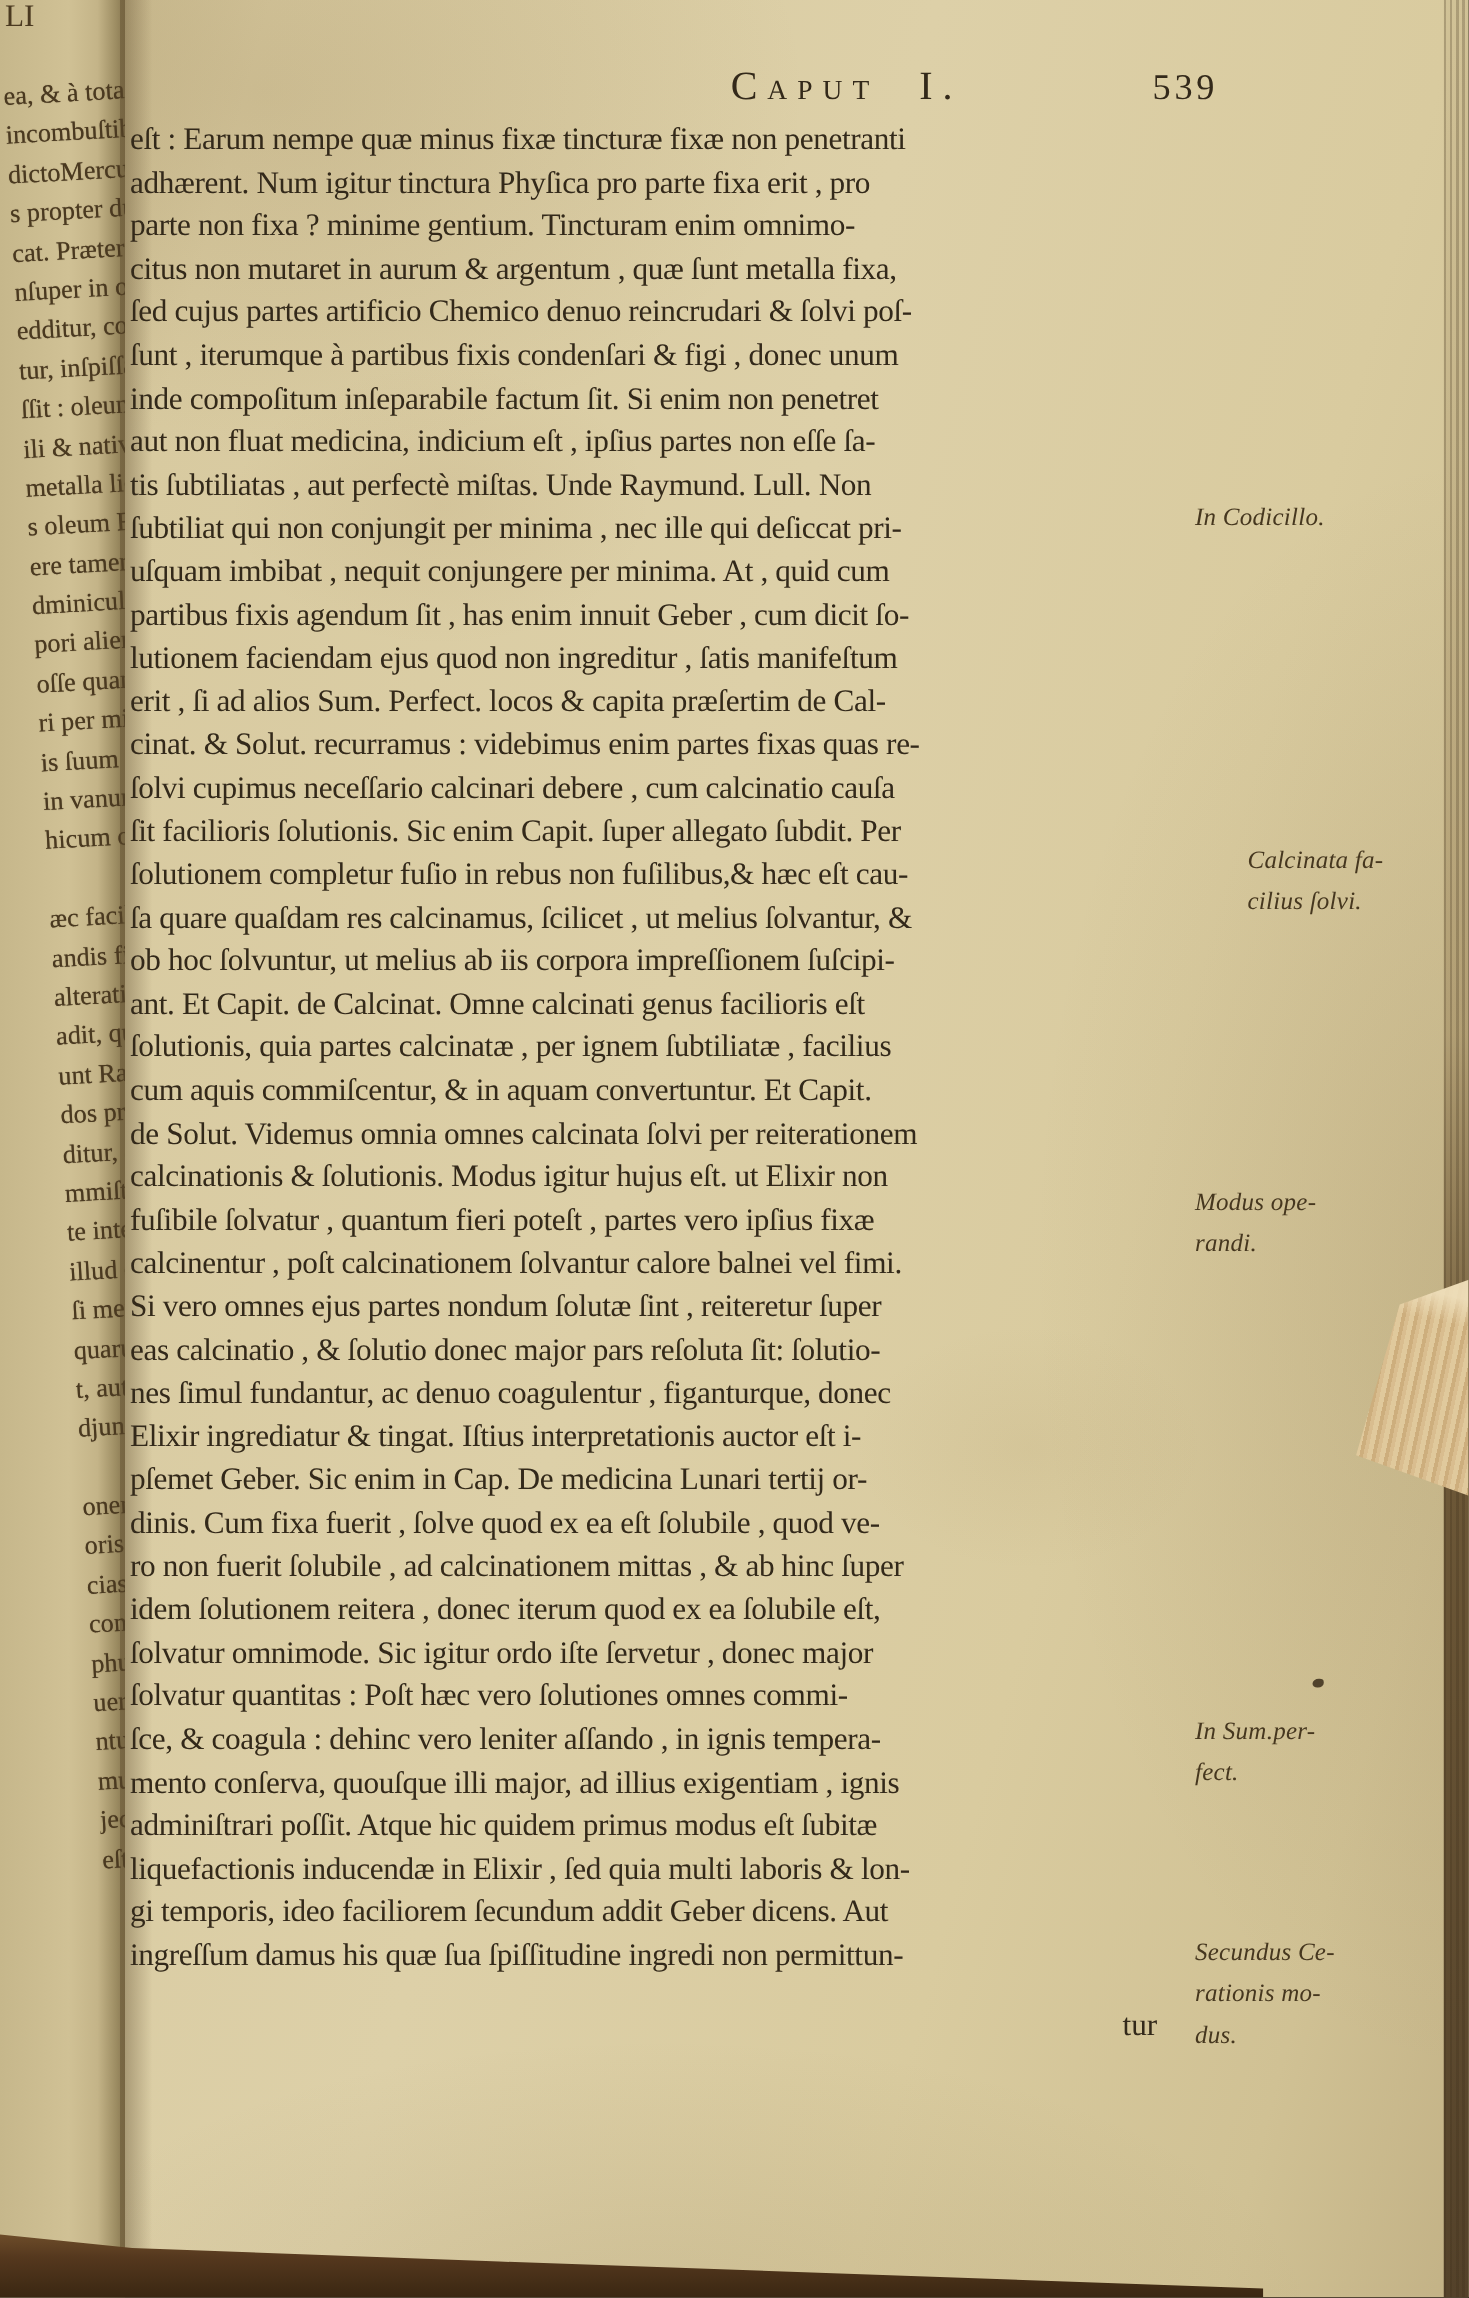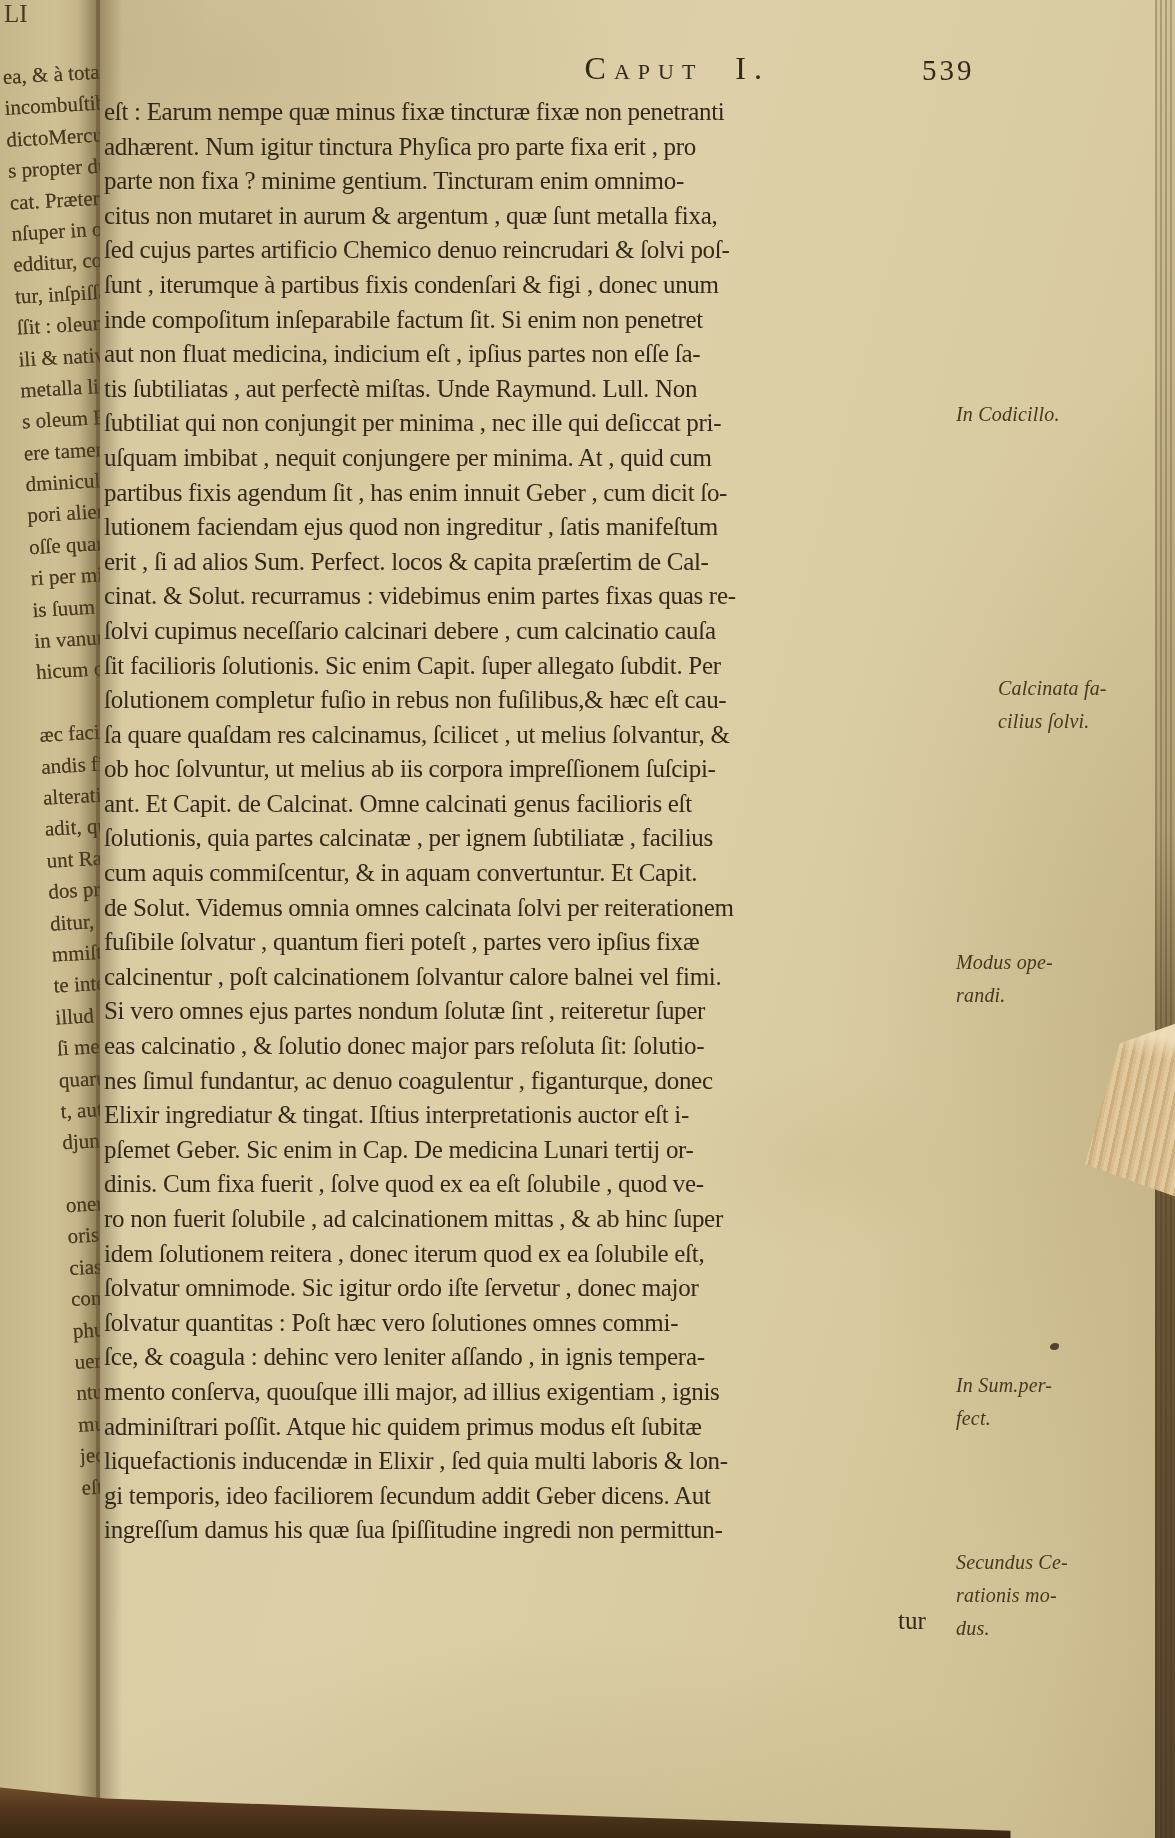--- a/index.html
+++ b/index.html
@@ -180,20 +180,21 @@
         <div class="text-line">cinat. &amp; Solut. recurramus : videbimus enim partes fixas quas re-</div>
         <div class="text-line">ſolvi cupimus  neceſſario calcinari debere ,  cum calcinatio cauſa</div>
         <div class="text-line">ſit facilioris ſolutionis.  Sic enim Capit. ſuper allegato ſubdit. Per</div>
         <div class="text-line">ſolutionem completur fuſio in rebus non fuſilibus,&amp; hæc eſt cau-</div>
         <div class="text-line">ſa quare quaſdam res calcinamus, ſcilicet , ut melius ſolvantur, &amp;</div>
         <div class="text-line">ob hoc ſolvuntur, ut melius ab  iis corpora impreſſionem ſuſcipi-</div>
         <div class="text-line">ant.   Et Capit. de Calcinat.  Omne calcinati genus facilioris eſt</div>
         <div class="text-line">ſolutionis, quia partes calcinatæ ,  per ignem ſubtiliatæ ,  facilius</div>
         <div class="text-line">cum aquis commiſcentur, &amp; in aquam convertuntur.  Et Capit.</div>
         <div class="text-line">de Solut.  Videmus omnia omnes calcinata ſolvi per reiterationem</div>
+        <div class="text-line">calcinationis &amp;  ſolutionis.  Modus igitur hujus eſt. ut Elixir non</div>
         <div class="text-line">fuſibile ſolvatur , quantum fieri poteſt ,  partes vero  ipſius  fixæ</div>
         <div class="text-line">calcinentur , poſt calcinationem ſolvantur calore balnei  vel fimi.</div>
         <div class="text-line">Si vero omnes  ejus partes nondum ſolutæ ſint ,  reiteretur ſuper</div>
         <div class="text-line">eas calcinatio ,  &amp;  ſolutio  donec major  pars reſoluta ſit:  ſolutio-</div>
         <div class="text-line">nes ſimul  fundantur, ac denuo coagulentur , figanturque,  donec</div>
         <div class="text-line">Elixir ingrediatur &amp;  tingat.   Iſtius  interpretationis  auctor  eſt i-</div>
         <div class="text-line">pſemet Geber.   Sic enim in Cap.   De medicina Lunari tertij or-</div>
         <div class="text-line">dinis.    Cum fixa fuerit , ſolve quod ex ea eſt ſolubile ,  quod ve-</div>
         <div class="text-line">ro non fuerit ſolubile , ad calcinationem mittas ,  &amp; ab hinc ſuper</div>
         <div class="text-line">idem ſolutionem reitera ,  donec iterum quod ex  ea  ſolubile  eſt,</div>

